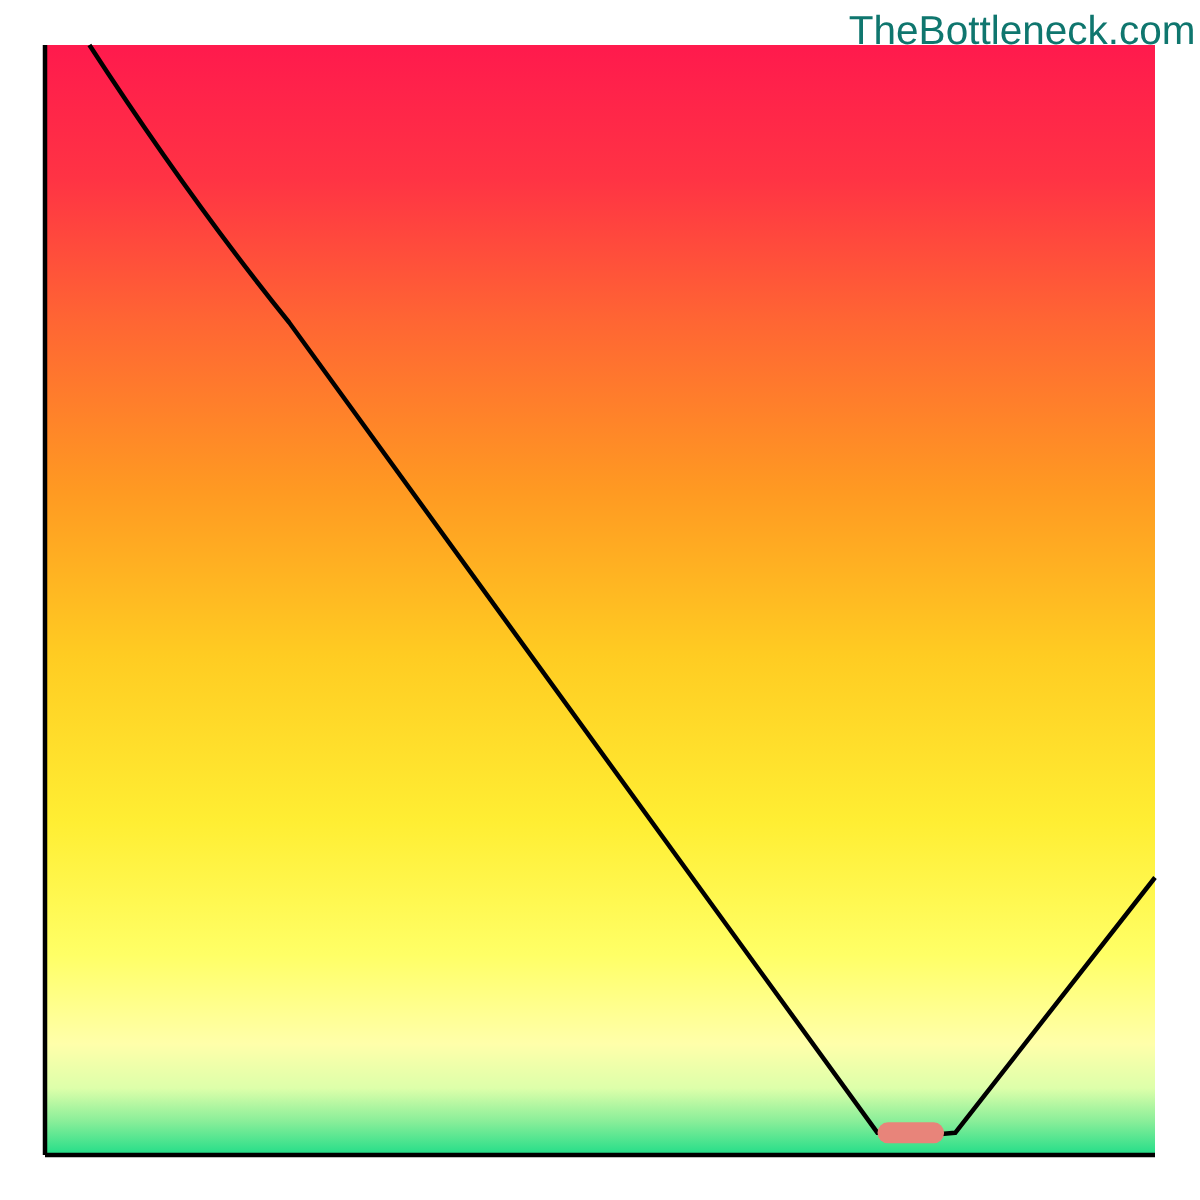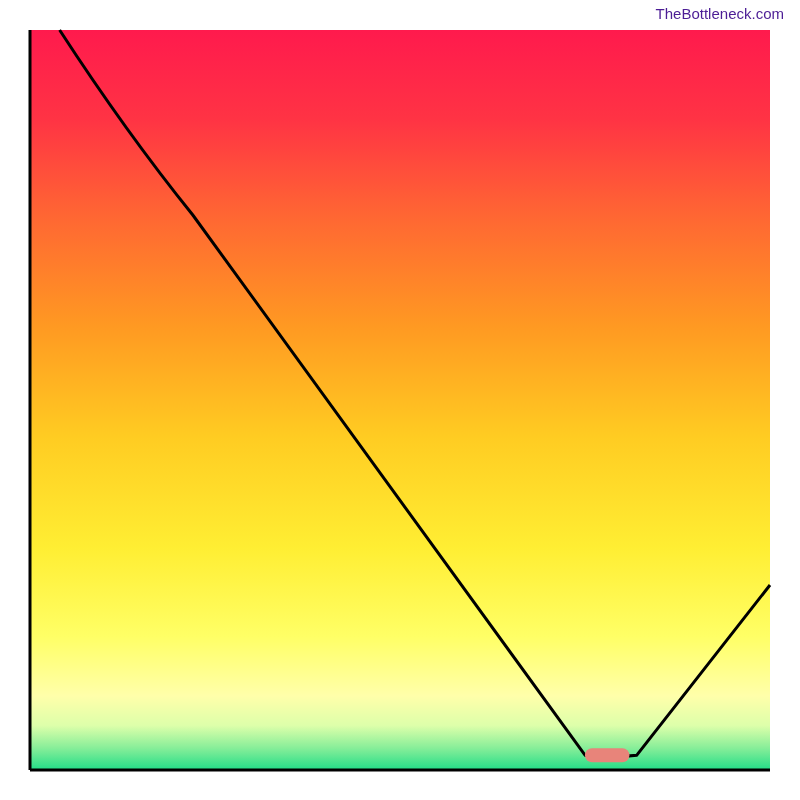--- a/index.html
+++ b/index.html
@@ -11,23 +11,23 @@
     background: #fff;
   }
   .container {
     position: relative;
     width: 800px;
     height: 800px;
   }
   .watermark {
     position: absolute;
     top: 5px;
-    right: 16px;
-    color: #4c1d95;
-    font-size: 15px;
+    right: 3px;
+    color: #0f766e;
+    font-size: 27px;
     font-weight: 500;
     z-index: 10;
   }
   svg {
     display: block;
   }
 </style>
 </head>
 <body>
 

